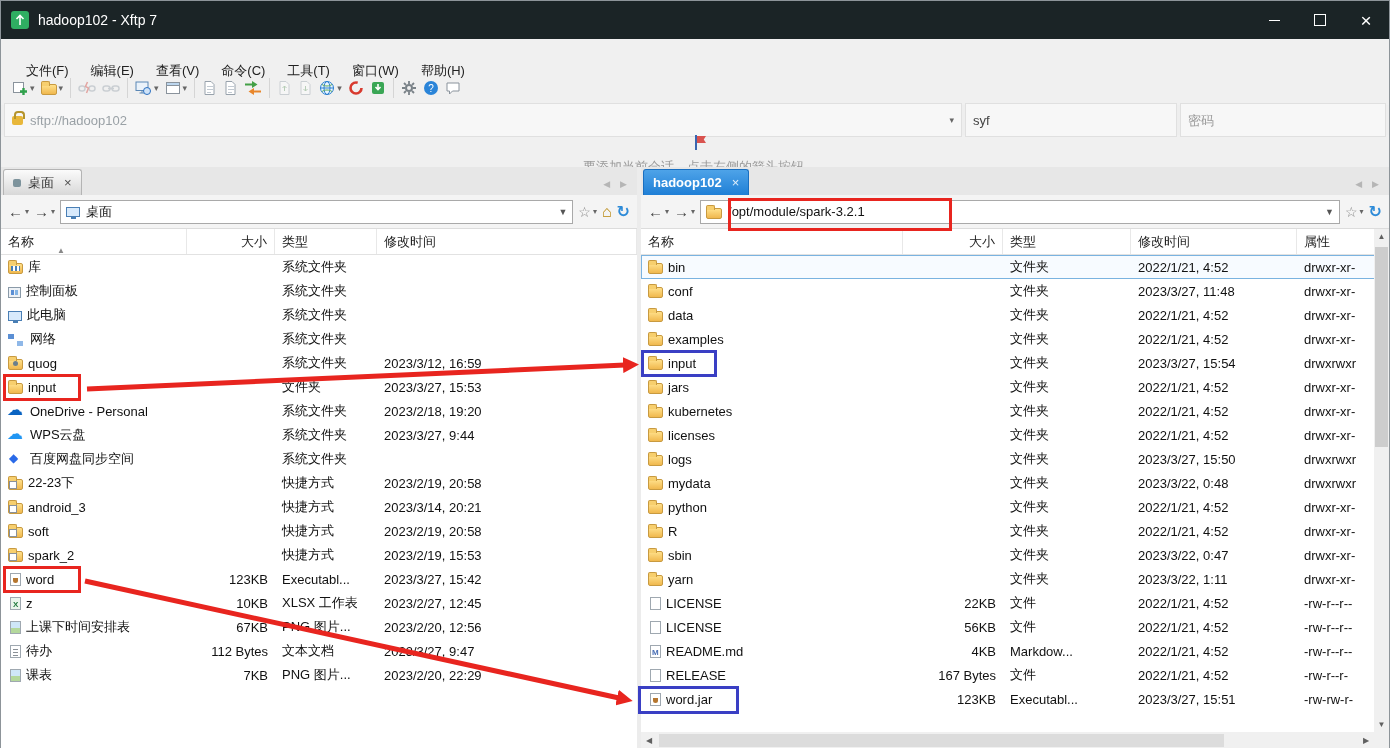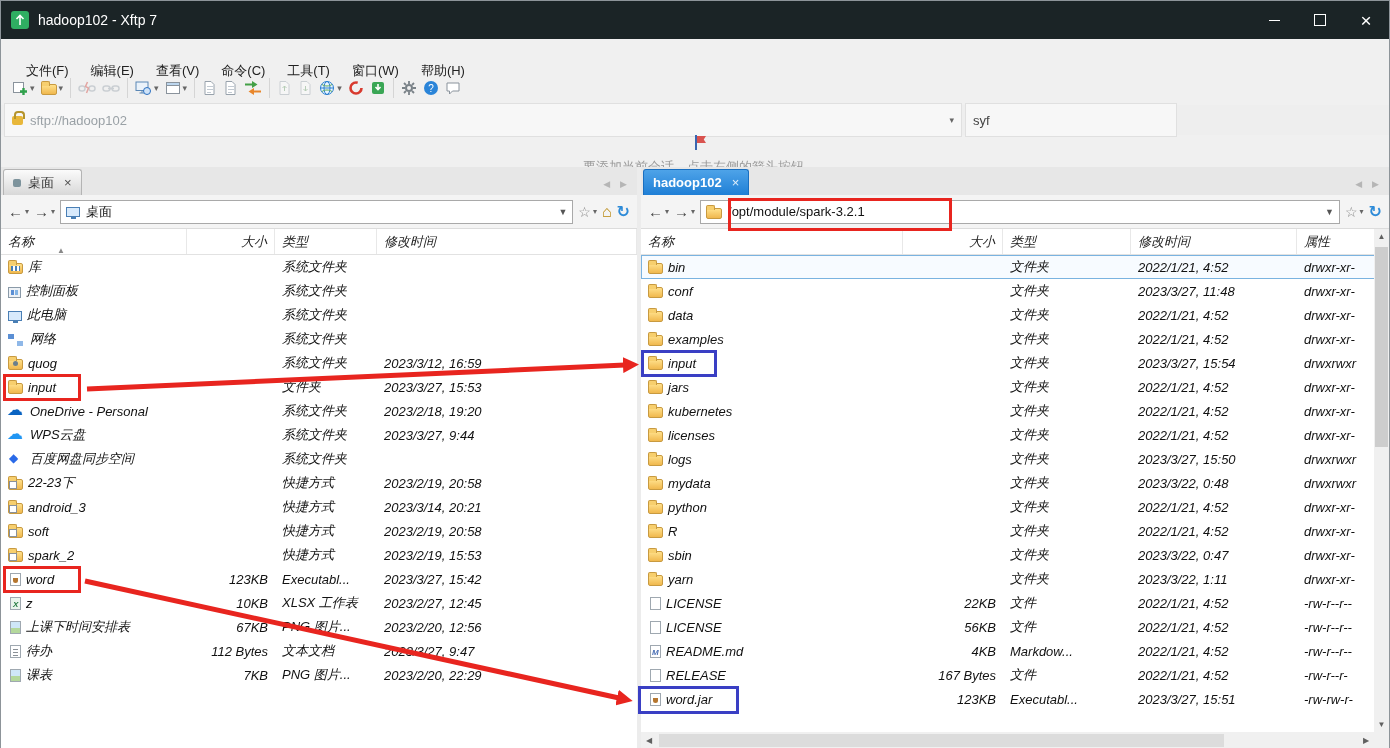--- a/index.html
+++ b/index.html
@@ -69,21 +69,21 @@
   .combobox { flex:1; height:24px; background:#fff; border:1px solid #a9a9a9; display:flex; align-items:center; padding:0 2px 0 5px; gap:6px; }
   .combobox .ctext { flex:1; white-space:nowrap; overflow:hidden; color:#111; }
   .combobox .carrow { width:15px; text-align:center; color:#555; font-size:9px; }
   .mini-monitor { width:14px; height:10px; border:1px solid #4a7fb5; background:#d8eafc; position:relative; flex:none; }
   .mini-monitor::after { content:''; position:absolute; left:4px; bottom:-3px; width:5px; height:2px; background:#4a7fb5; }
   .g-star { color:#888; font-size:14px; }
   .g-home { color:#b8860b; font-size:16px; font-weight:bold; }
   .g-refresh { color:#2e8bd8; font-size:16px; font-weight:bold; }
 
   
-  .filelist { position:relative; background:#fff; flex:1; overflow:hidden;font-style:italic; }
+  .filelist { position:relative; background:#fff; flex:1; overflow:hidden; }
   .grid { display:grid; align-items:center; height:24px; }
   .lgrid { grid-template-columns:186px 88px 102px 1fr; }
   .rgrid { grid-template-columns:262px 100px 128px 166px 1fr; }
   .hdr { height:26px; border-bottom:1px solid #e2e2e2; background:#fff; color:#222; }
   .hcell { height:100%; display:flex; align-items:center; padding:0 7px; border-right:1px solid #e8e8e8; position:relative; }
   .hcell.num { justify-content:flex-end; }
   .sort-caret { position:absolute; left:56px; bottom:-1px; font-size:8px; color:#888; }
   .cell { padding:0 7px; white-space:nowrap; overflow:hidden; }
   .c-name { display:flex; align-items:center; }
   .c-size { text-align:right; }
@@ -283,20 +283,23 @@
 
   <div class="addressbar">
     <div class="afield f-url">
       <span class="lock"></span>
       <input readonly="" value="sftp://hadoop102" style="">
       <span class="dd">▾</span>
     </div>
     <div class="afield f-user">
       <input readonly="" value="syf" style="">
     </div>
+    <div class="afield f-pass">
+      <input type="text" placeholder="密码" style="">
+    </div>
   </div>
 
   <div class="infobar">
     <span class="flag"></span>
     <span>要添加当前会话，点击左侧的箭头按钮。</span>
   </div>
 
   <div class="panes">
 
     <div class="pane pane-left">

